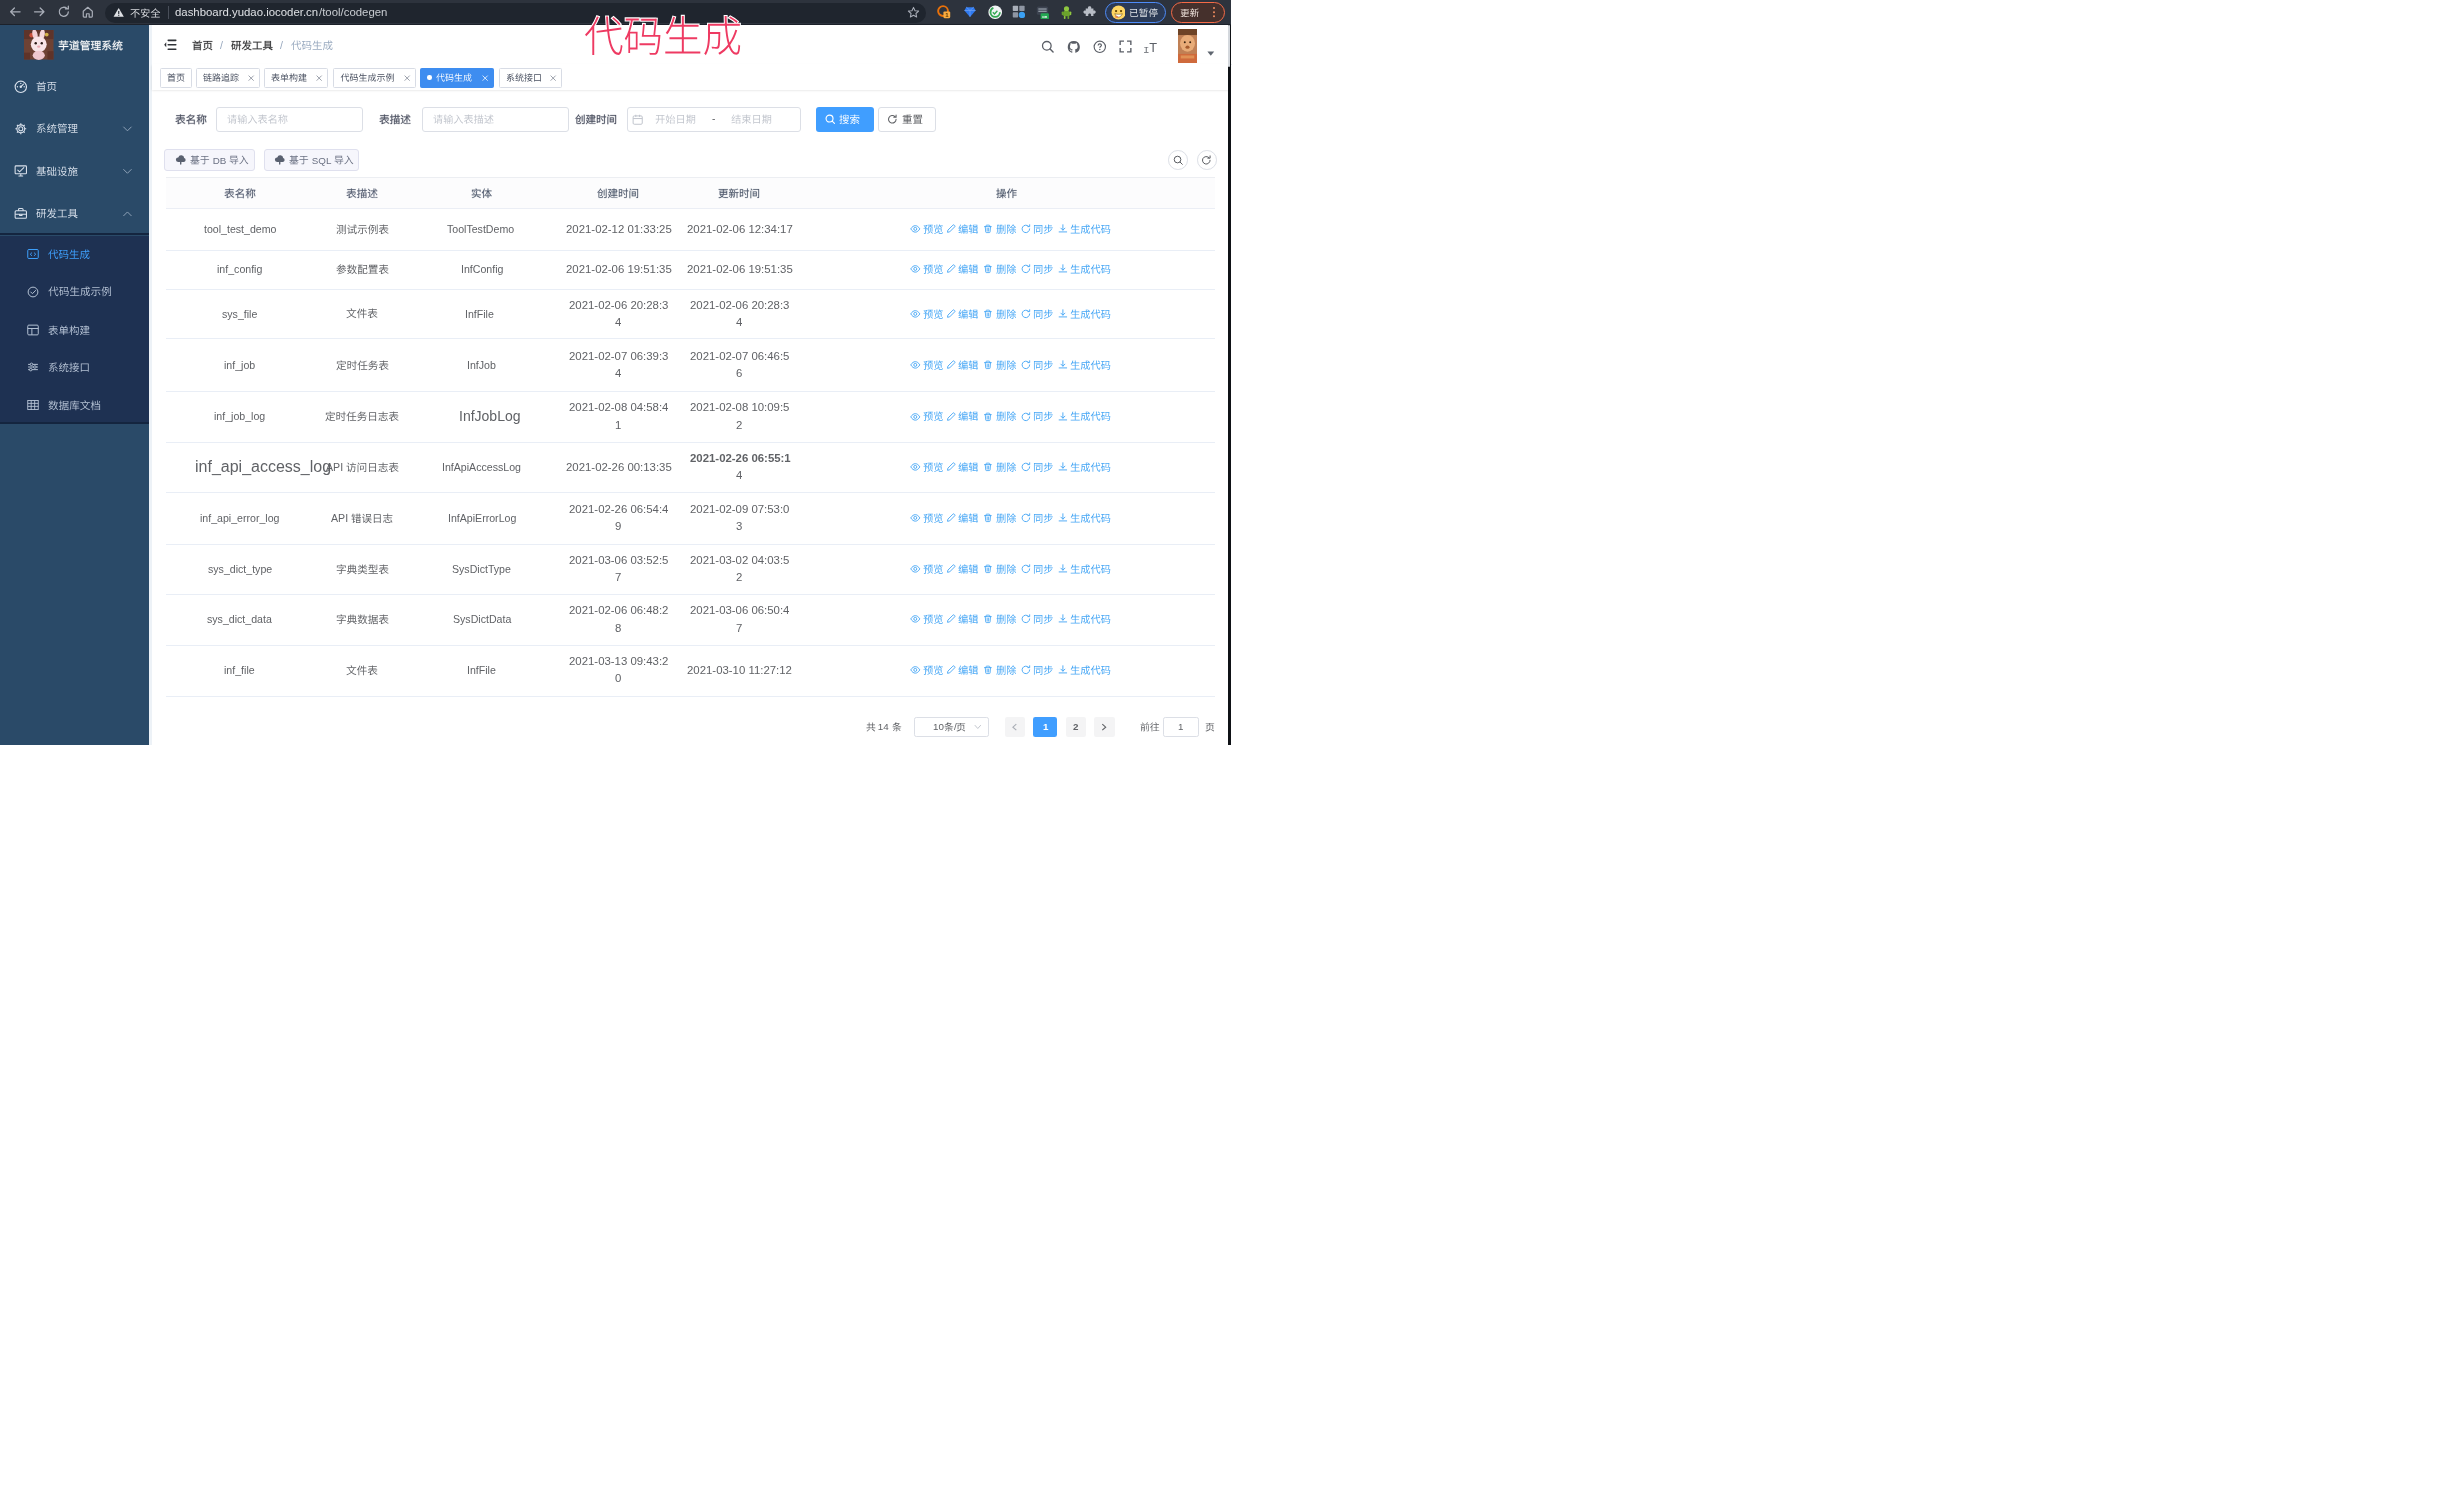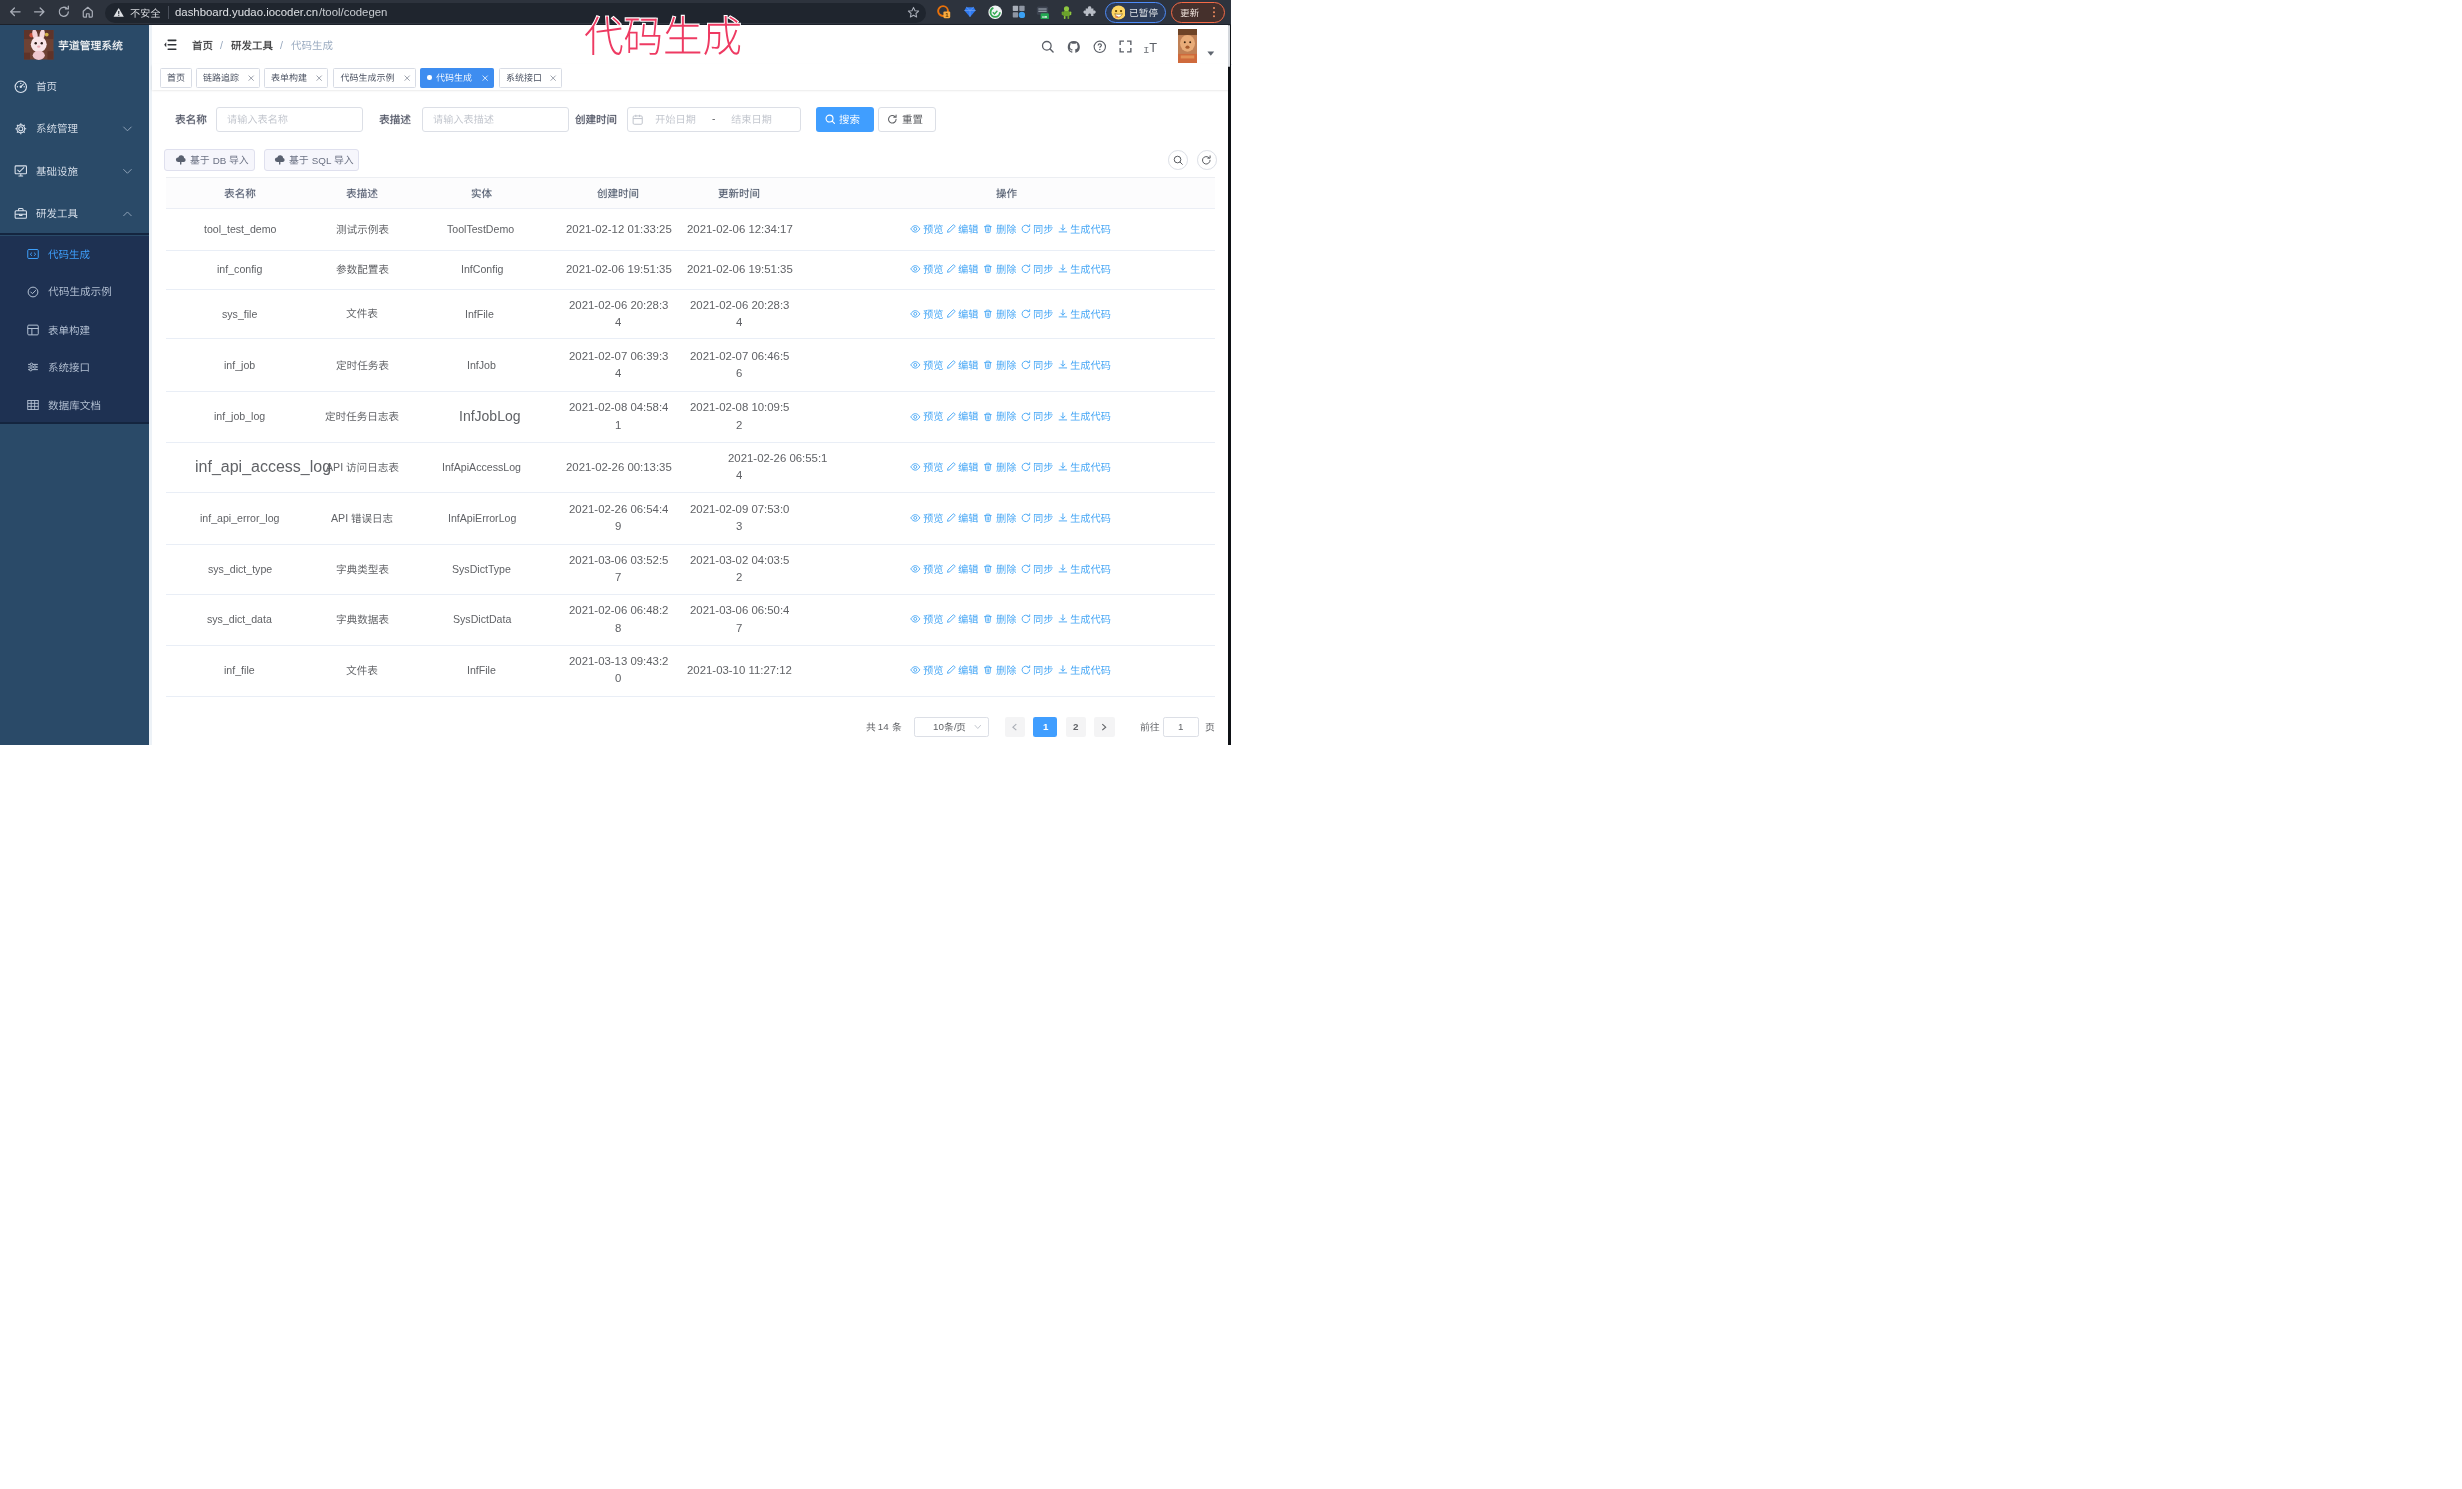--- a/index.html
+++ b/index.html
@@ -1000,21 +1000,21 @@
     <g transform="translate(0,880) scale(1,-1)">
       <use href="#c8BBF" x="0"></use>
       <use href="#c95EE" x="1000"></use>
       <use href="#c65E5" x="2000"></use>
       <use href="#c5FD7" x="3000"></use>
       <use href="#c8868" x="4000"></use>
     </g>
   </svg>
 <span style="position:absolute;left:442px;top:461px;width:81px;height:12px;line-height:12px;font-size:10.6px;color:#606266;font-weight:400;white-space:pre">InfApiAccessLog</span>
 <span style="position:absolute;left:566px;top:461px;width:107px;height:13px;line-height:13px;font-size:11.4px;color:#606266;font-weight:400;white-space:pre">2021-02-26 00:13:35</span>
-<span style="position:absolute;left:728px;top:452px;width:101px;height:13px;line-height:13px;font-size:11.4px;color:#606266;font-weight:400;white-space:pre">2021-02-26 06:55:1</span>
+<span style="position:absolute;left:690px;top:452px;width:101px;height:13px;line-height:13px;font-size:11.4px;color:#606266;font-weight:700;white-space:pre">2021-02-26 06:55:1</span>
 <span style="position:absolute;left:736px;top:469px;width:7.8px;height:13px;line-height:13px;font-size:11.4px;color:#606266;font-weight:400;white-space:pre">4</span>
 <svg style="position:absolute;left:910px;top:462px" width="10.6" height="9.8" viewBox="0 0 14 13" fill="none">
     <path d="M1 6.5C2.8 3.6 4.8 2.2 7 2.2s4.2 1.4 6 4.3c-1.8 2.9-3.8 4.3-6 4.3S2.8 9.4 1 6.5Z" stroke="#41a4f5" stroke-width="1.2" fill="none"></path>
     <circle cx="7" cy="6.5" r="2" stroke="#41a4f5" stroke-width="1.2" fill="none"></circle>
   </svg>
 <svg style="position:absolute;left:923px;top:462px" width="20.5" height="10.2" viewBox="0 0 2000 1000" fill="#41a4f5">
     <g transform="translate(0,880) scale(1,-1)">
       <use href="#c9884" x="0"></use>
       <use href="#c89C8" x="1000"></use>
     </g>

